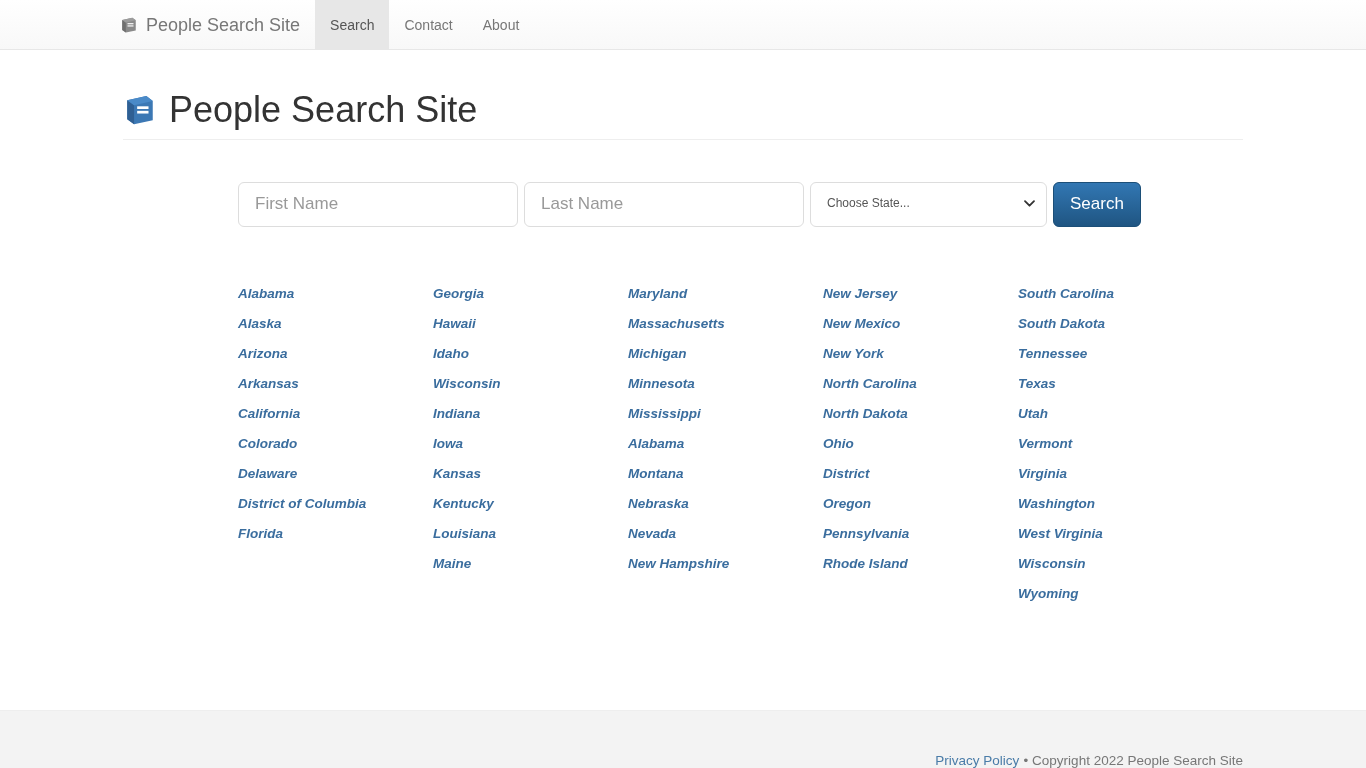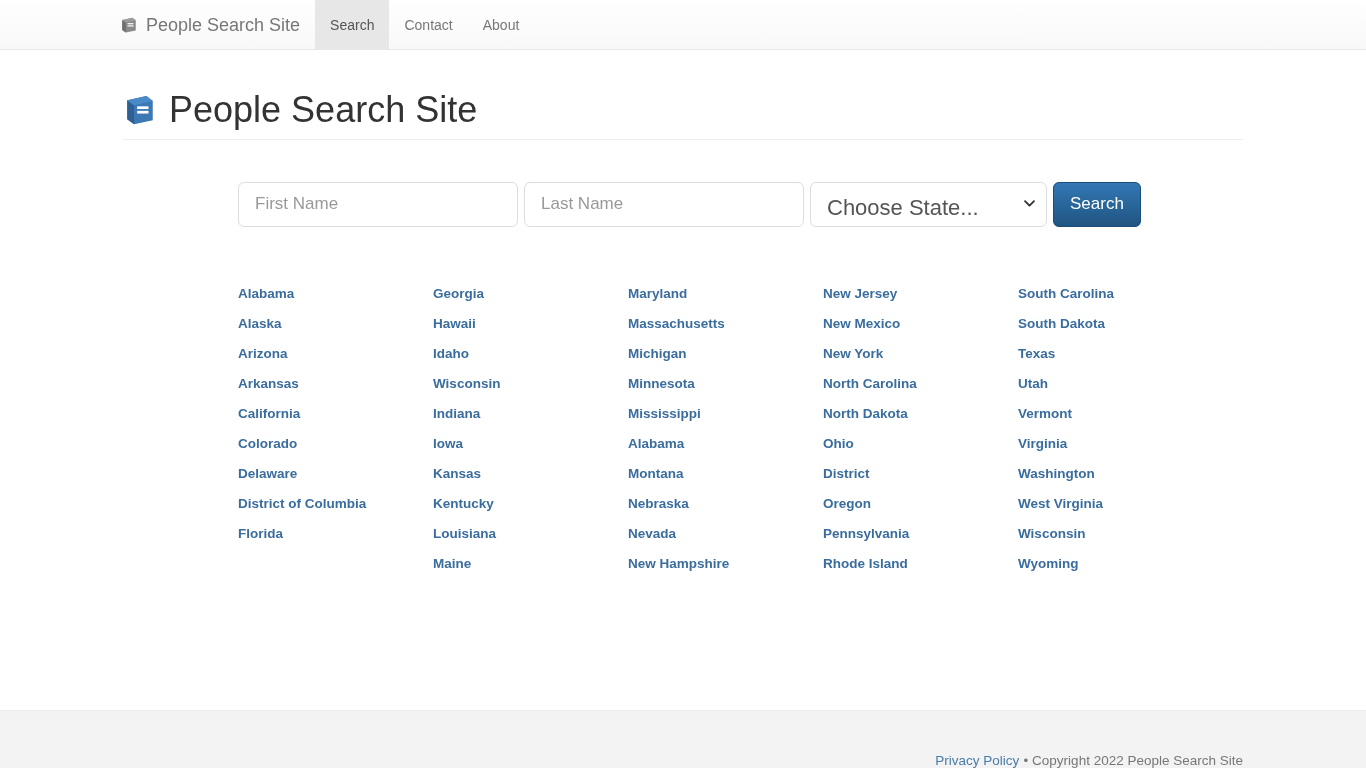--- a/index.html
+++ b/index.html
@@ -119,21 +119,21 @@
 
   .select-wrap {
     position: relative;
     width: 237px;
     height: 45px;
   }
   .form-select {
     width: 100%;
     height: 45px;
     padding: 10px 30px 10px 16px;
-    font-size: 22px;
+    font-size: 12px;
     line-height: 1.33;
     color: #555555;
     background: #ffffff;
     border: 1px solid #dddddd;
     border-radius: 6px;
     outline: none;
     appearance: none;
     -webkit-appearance: none;
     font-family: "Liberation Sans", sans-serif;
     cursor: pointer;
@@ -177,20 +177,21 @@
   }
   .state-link {
     display: block;
     font-size: 13.5px;
     font-weight: bold;
     color: #3a6d9e;
     text-decoration: none;
     line-height: 30px;
     cursor: pointer;
     white-space: nowrap;
+    font-style: italic;
   }
 
   
   .footer {
     position: absolute;
     left: 0;
     top: 710px;
     width: 100%;
     height: 58px;
     background: #f3f3f3;
@@ -322,20 +323,21 @@
       <a class="state-link">North Dakota</a>
       <a class="state-link">Ohio</a>
       <a class="state-link">District</a>
       <a class="state-link">Oregon</a>
       <a class="state-link">Pennsylvania</a>
       <a class="state-link">Rhode Island</a>
     </div>
     <div class="state-col">
       <a class="state-link">South Carolina</a>
       <a class="state-link">South Dakota</a>
+      <a class="state-link">Tennessee</a>
       <a class="state-link">Texas</a>
       <a class="state-link">Utah</a>
       <a class="state-link">Vermont</a>
       <a class="state-link">Virginia</a>
       <a class="state-link">Washington</a>
       <a class="state-link">West Virginia</a>
       <a class="state-link">Wisconsin</a>
       <a class="state-link">Wyoming</a>
     </div>
   </div>

